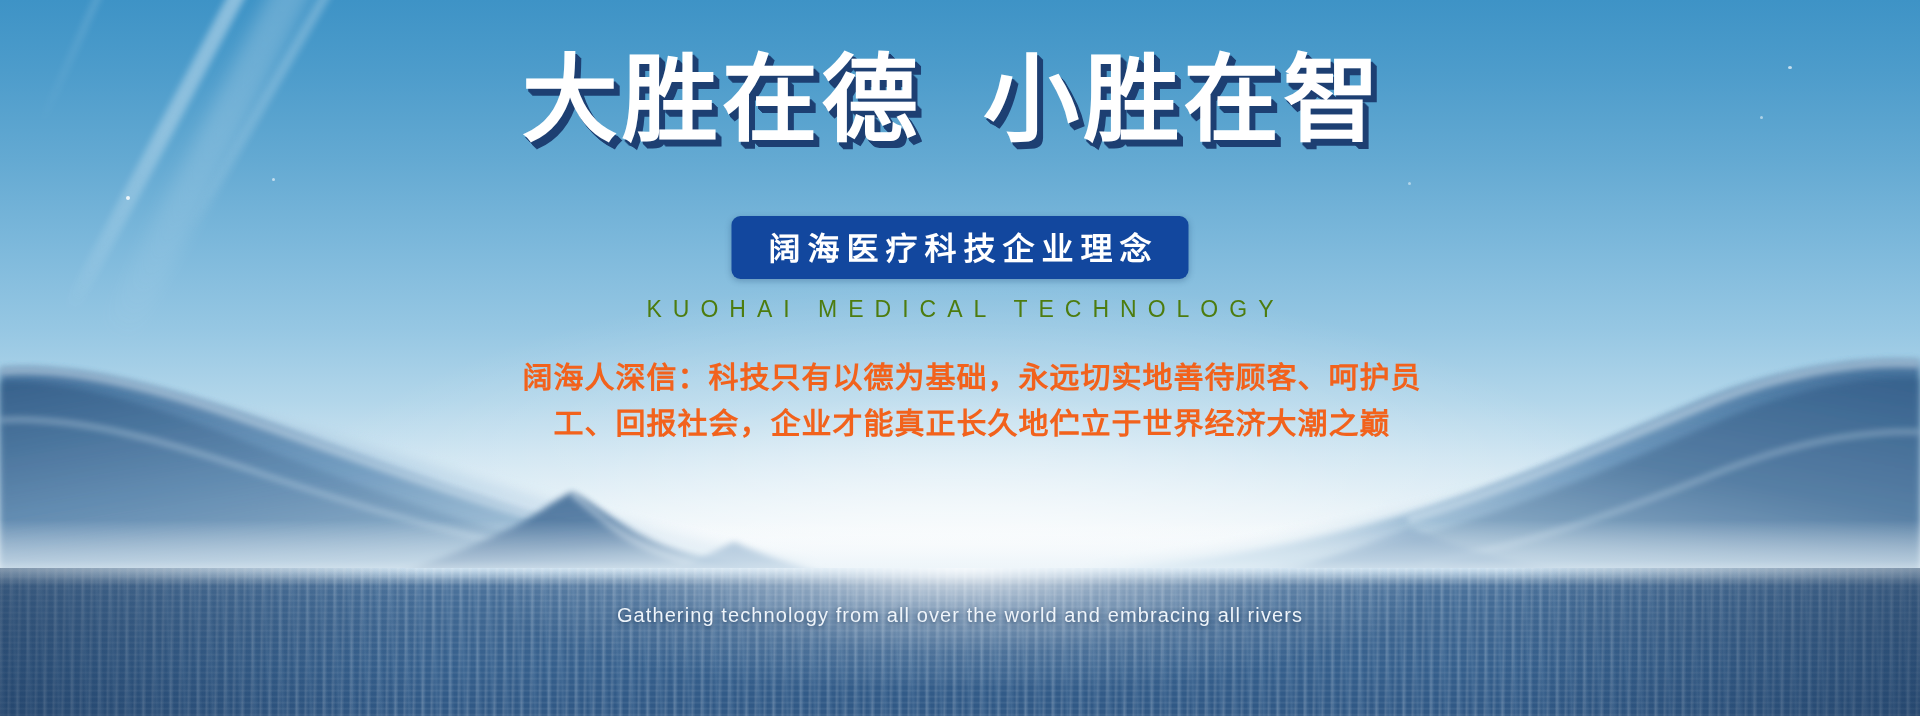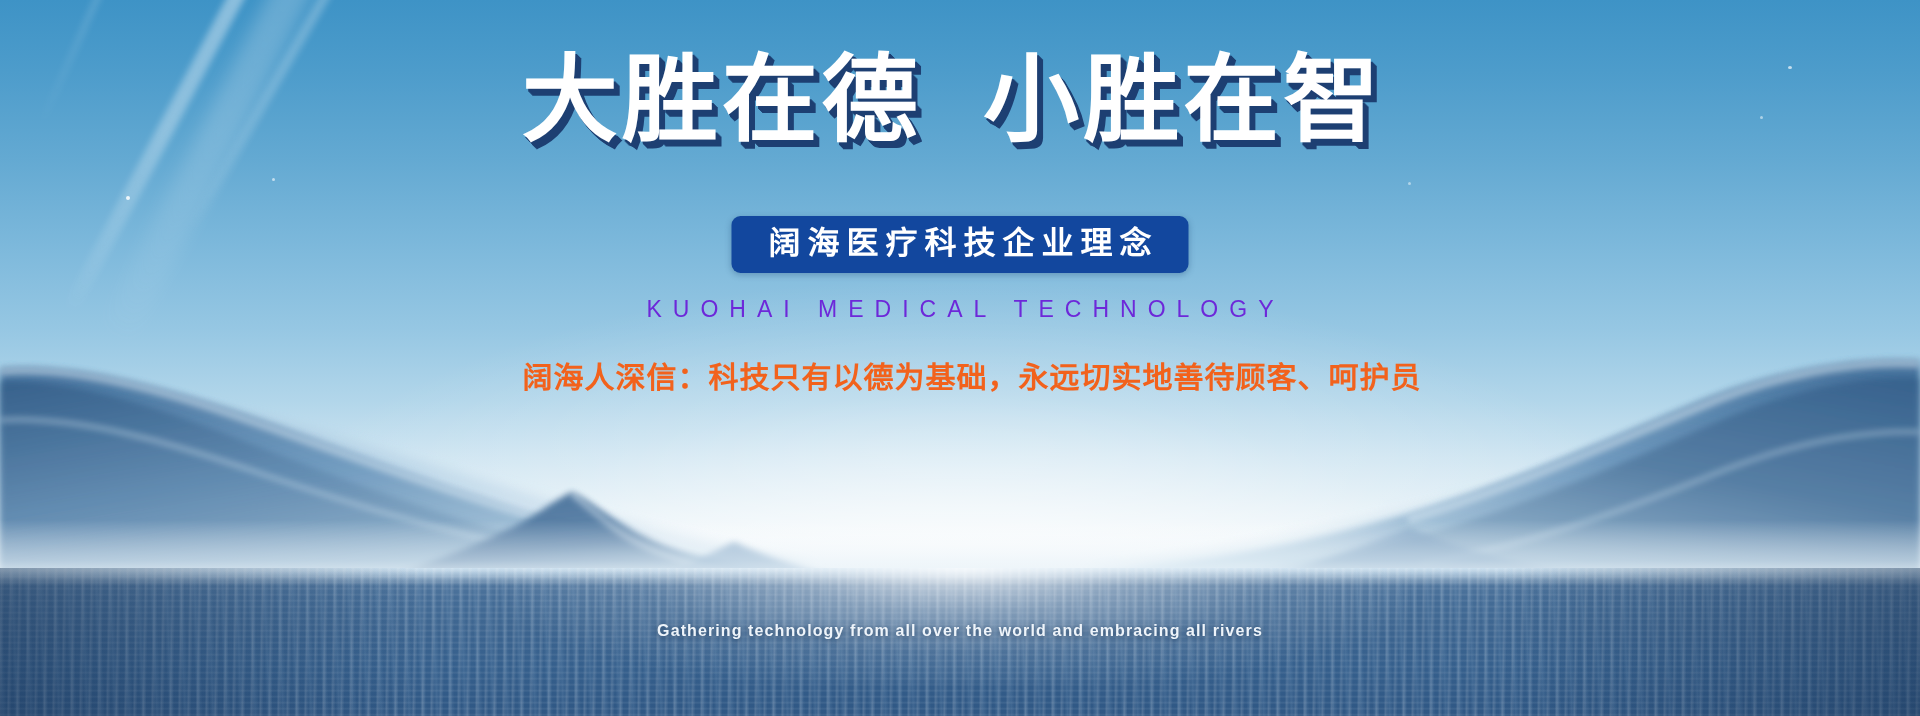--- a/index.html
+++ b/index.html
@@ -169,38 +169,38 @@
   }
 
   .badge {
     position: absolute;
     top: 216px;
     left: 50%;
     transform: translateX(-50%);
     background: #12479e;
     color: #ffffff;
     border-radius: 9px;
-    padding: 9px 30px 11px 30px;
+    padding: 15px 30px 11px 30px;
     font-size: 32px;
     font-weight: bold;
     letter-spacing: 7px;
     text-indent: 7px;
     line-height: 1.15;
     box-shadow: 0 2px 6px rgba(12,45,95,0.28);
   }
 
   .subtitle-en {
     position: absolute;
     top: 296px;
     left: 0; right: 0;
     font-size: 23px;
     font-weight: 400;
     letter-spacing: 11px;
     text-indent: 11px;
-    color: #6d28d9;
+    color: #4d7c0f;
   }
 
   .statement {
     position: absolute;
     top: 355px;
     left: 0; right: 0;
     font-size: 30px;
     font-weight: bold;
     line-height: 1.52;
     color: #f2621c;
@@ -216,23 +216,23 @@
   }
   .footer-cn {
     font-size: 37px;
     font-weight: bold;
     color: #ffffff;
     letter-spacing: 3px;
     line-height: 1.25;
     text-shadow: 0 2px 7px rgba(14,40,72,0.58);
   }
   .footer-en {
-    margin-top: 24px;
-    font-size: 16px;
-    font-weight: 700;
+    margin-top: 6px;
+    font-size: 20px;
+    font-weight: 400;
     color: #eef4fa;
     letter-spacing: 1.1px;
     text-shadow: 0 1px 5px rgba(14,40,72,0.65);
   }
 </style>
 </head>
 <body>
 
 <div class="stage">
 
@@ -340,20 +340,21 @@
   <div class="content">
 
     <div class="headline">大胜在德  小胜在智</div>
 
     <div class="badge">阔海医疗科技企业理念</div>
 
     <div class="subtitle-en">KUOHAI MEDICAL TECHNOLOGY</div>
 
     <div class="statement">
       <div>阔海人深信：科技只有以德为基础，永远切实地善待顾客、呵护员</div>
+      <div>工、回报社会，企业才能真正长久地伫立于世界经济大潮之巅</div>
     </div>
 
     <div class="footer">
       <div class="footer-en">Gathering technology from all over the world and embracing all rivers</div>
     </div>
 
   </div>
 </div>
 
 </body></html>

